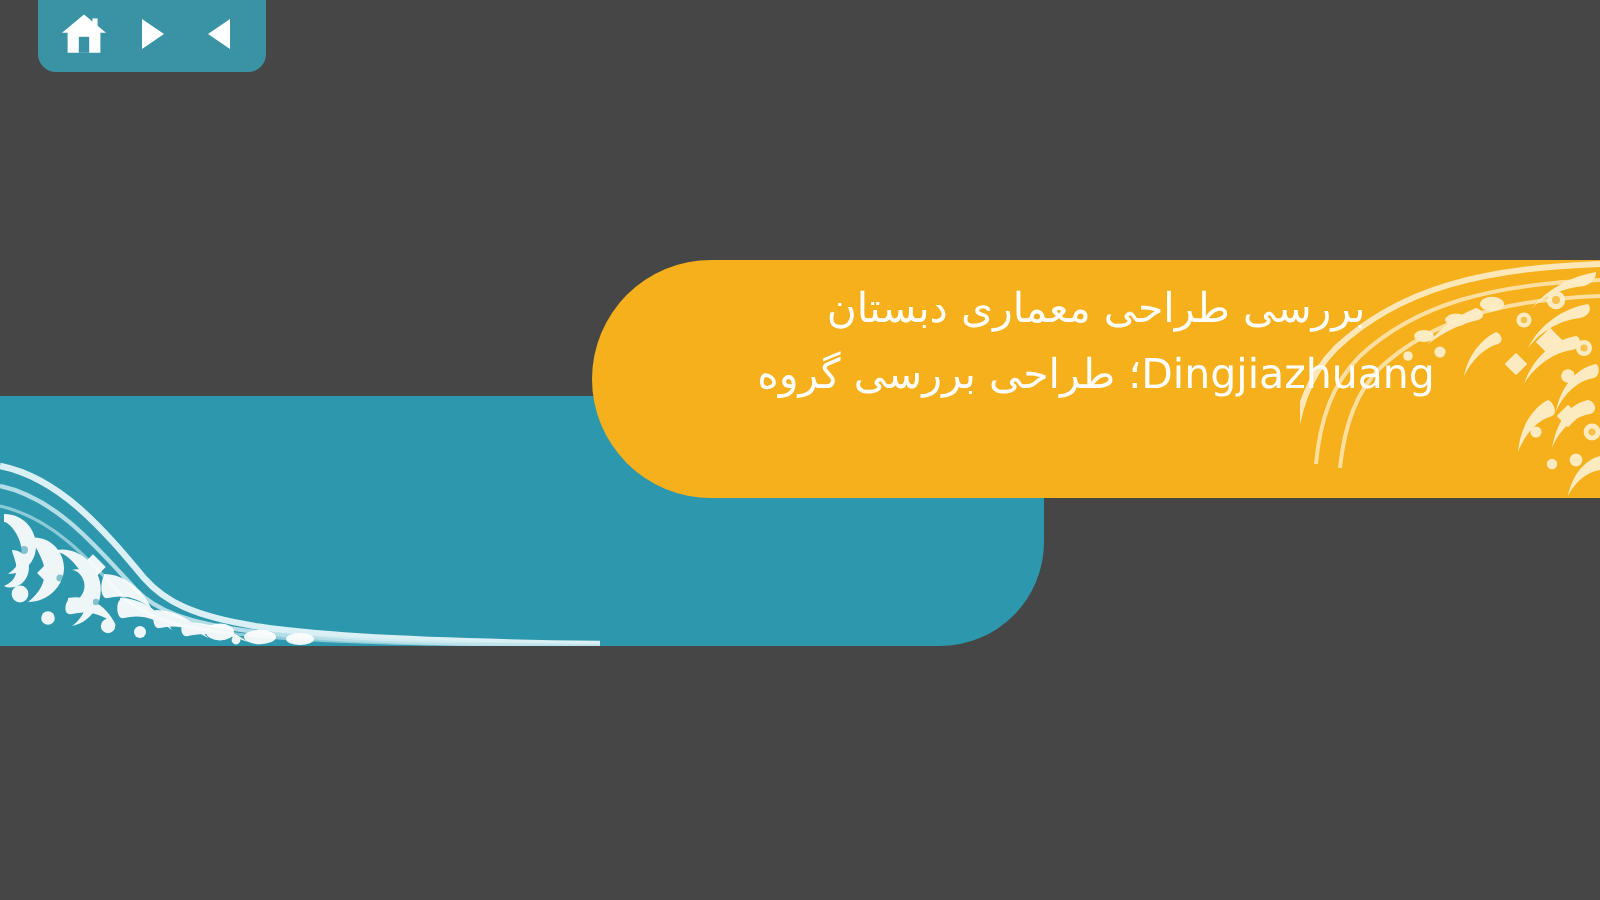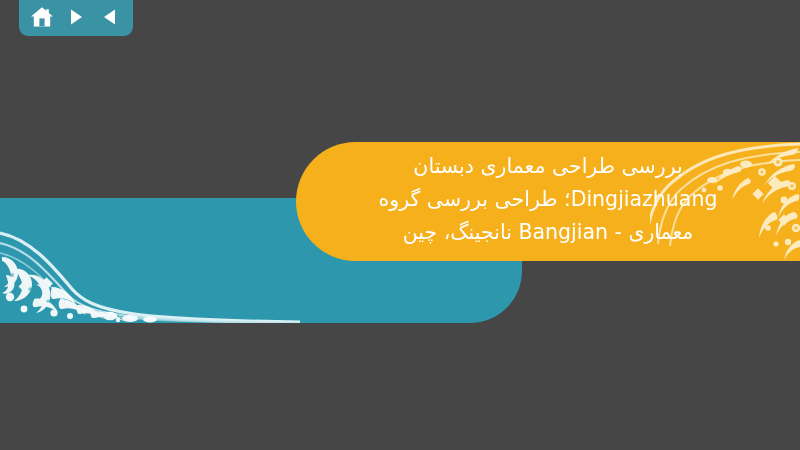--- a/index.html
+++ b/index.html
@@ -56,21 +56,20 @@
     position: absolute;
     left: 296px;
     top: 130px;
     width: 504px;
     height: 119px;
     background: #f5b01b;
     border-top-left-radius: 62px;
     border-bottom-left-radius: 62px;
     overflow: hidden;
     z-index: 20;
-    margin-top: 12px;
   }
   #banner-ornament {
     position: absolute;
     right: 0;
     top: 0;
     width: 150px;
     height: 119px;
     pointer-events: none;
   }
   #title-text-block {
@@ -200,21 +199,20 @@
         <circle cx="128" cy="20" r="2"></circle>
         <circle cx="142" cy="44" r="1.8"></circle>
         <circle cx="146" cy="86" r="1.8"></circle>
         <circle cx="112" cy="30" r="1.6"></circle>
       </g>
     </svg>
 
     <div id="title-text-block">
       <div class="title-line">بررسی طراحی معماری دبستان</div>
       <div class="title-line">Dingjiazhuang؛ طراحی بررسی گروه</div>
-      <div class="title-line">معماری - Bangjian نانجینگ، چین</div>
     </div>
   </div>
 
   <div id="nav-bar">
     <div class="nav-btn" title="prev">
       <svg width="20" height="20" viewBox="0 0 20 20">
         <polygon points="15,2.5 15,17.5 4,10" fill="#ffffff"></polygon>
       </svg>
     </div>
     <div class="nav-btn" title="next">

